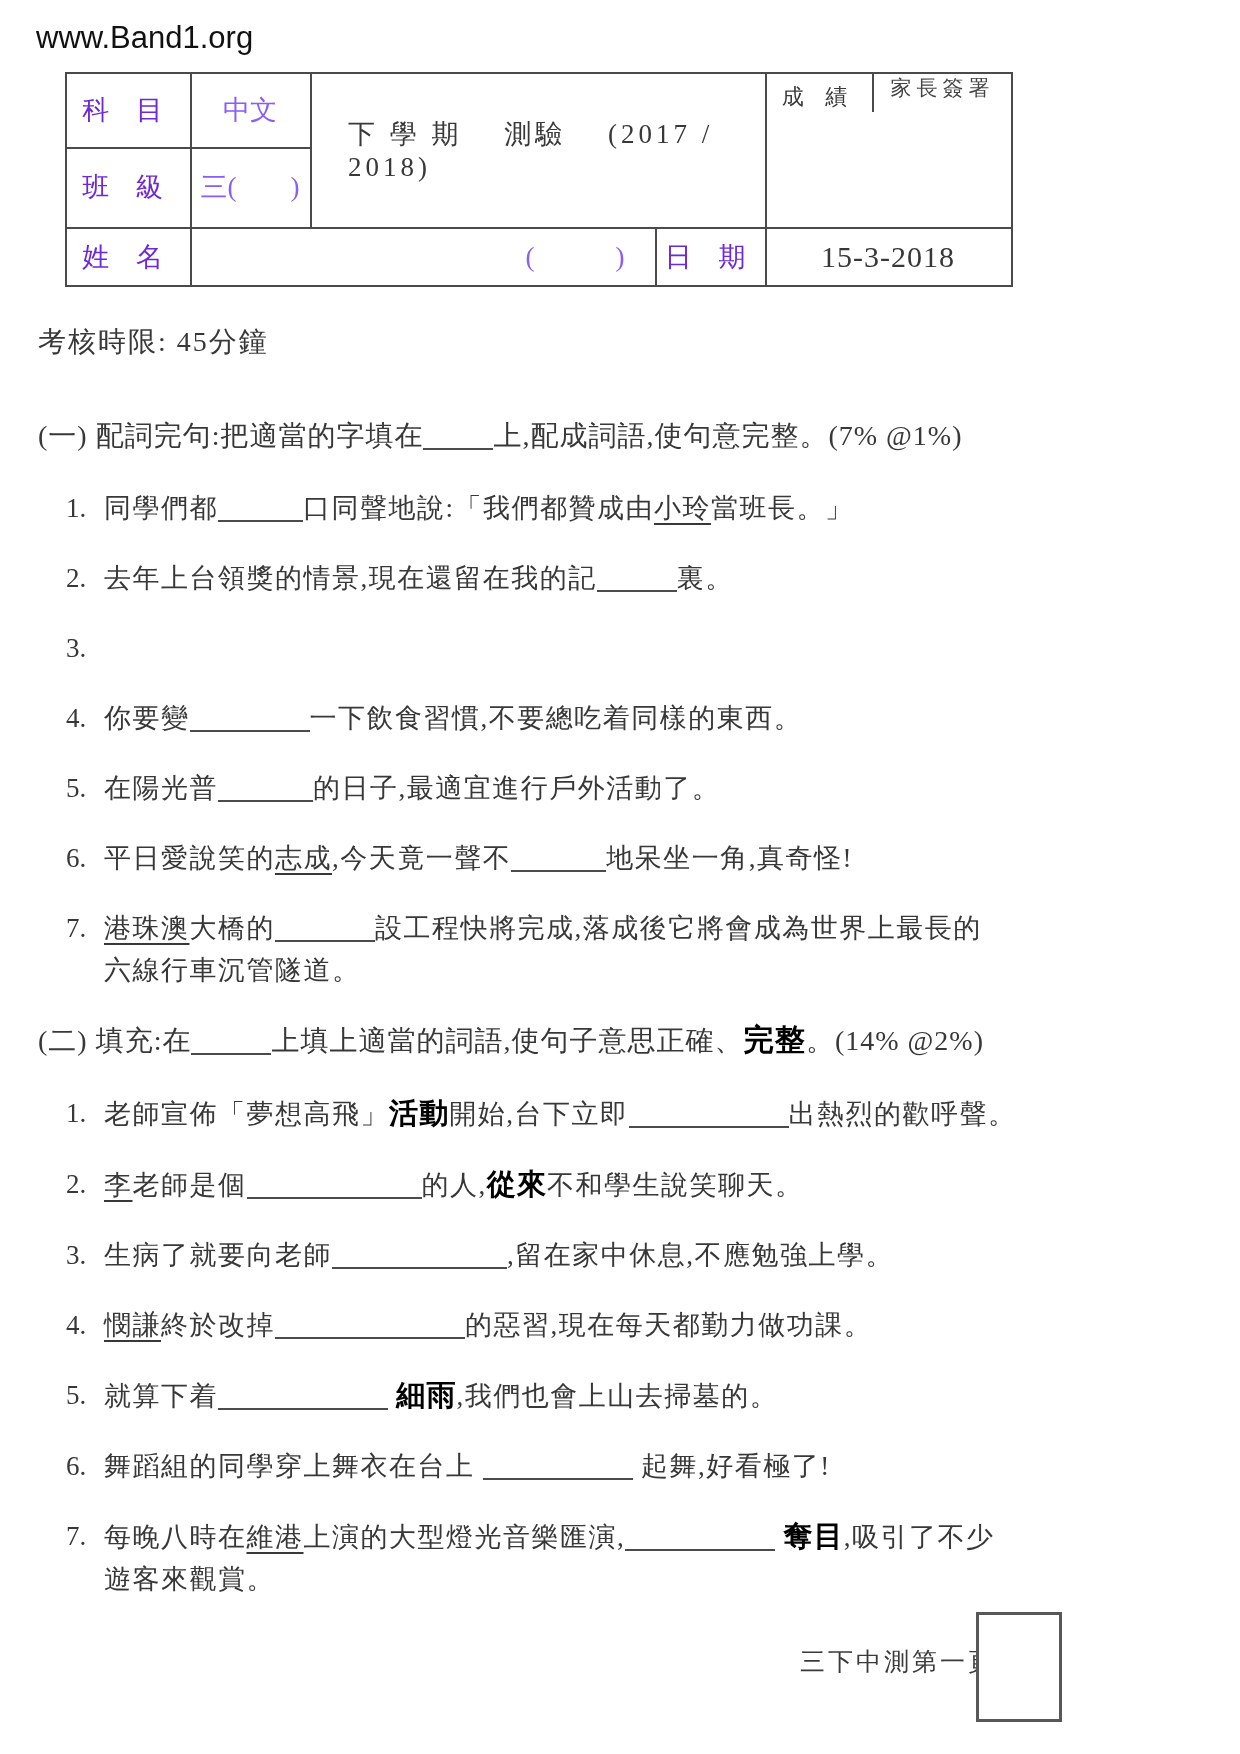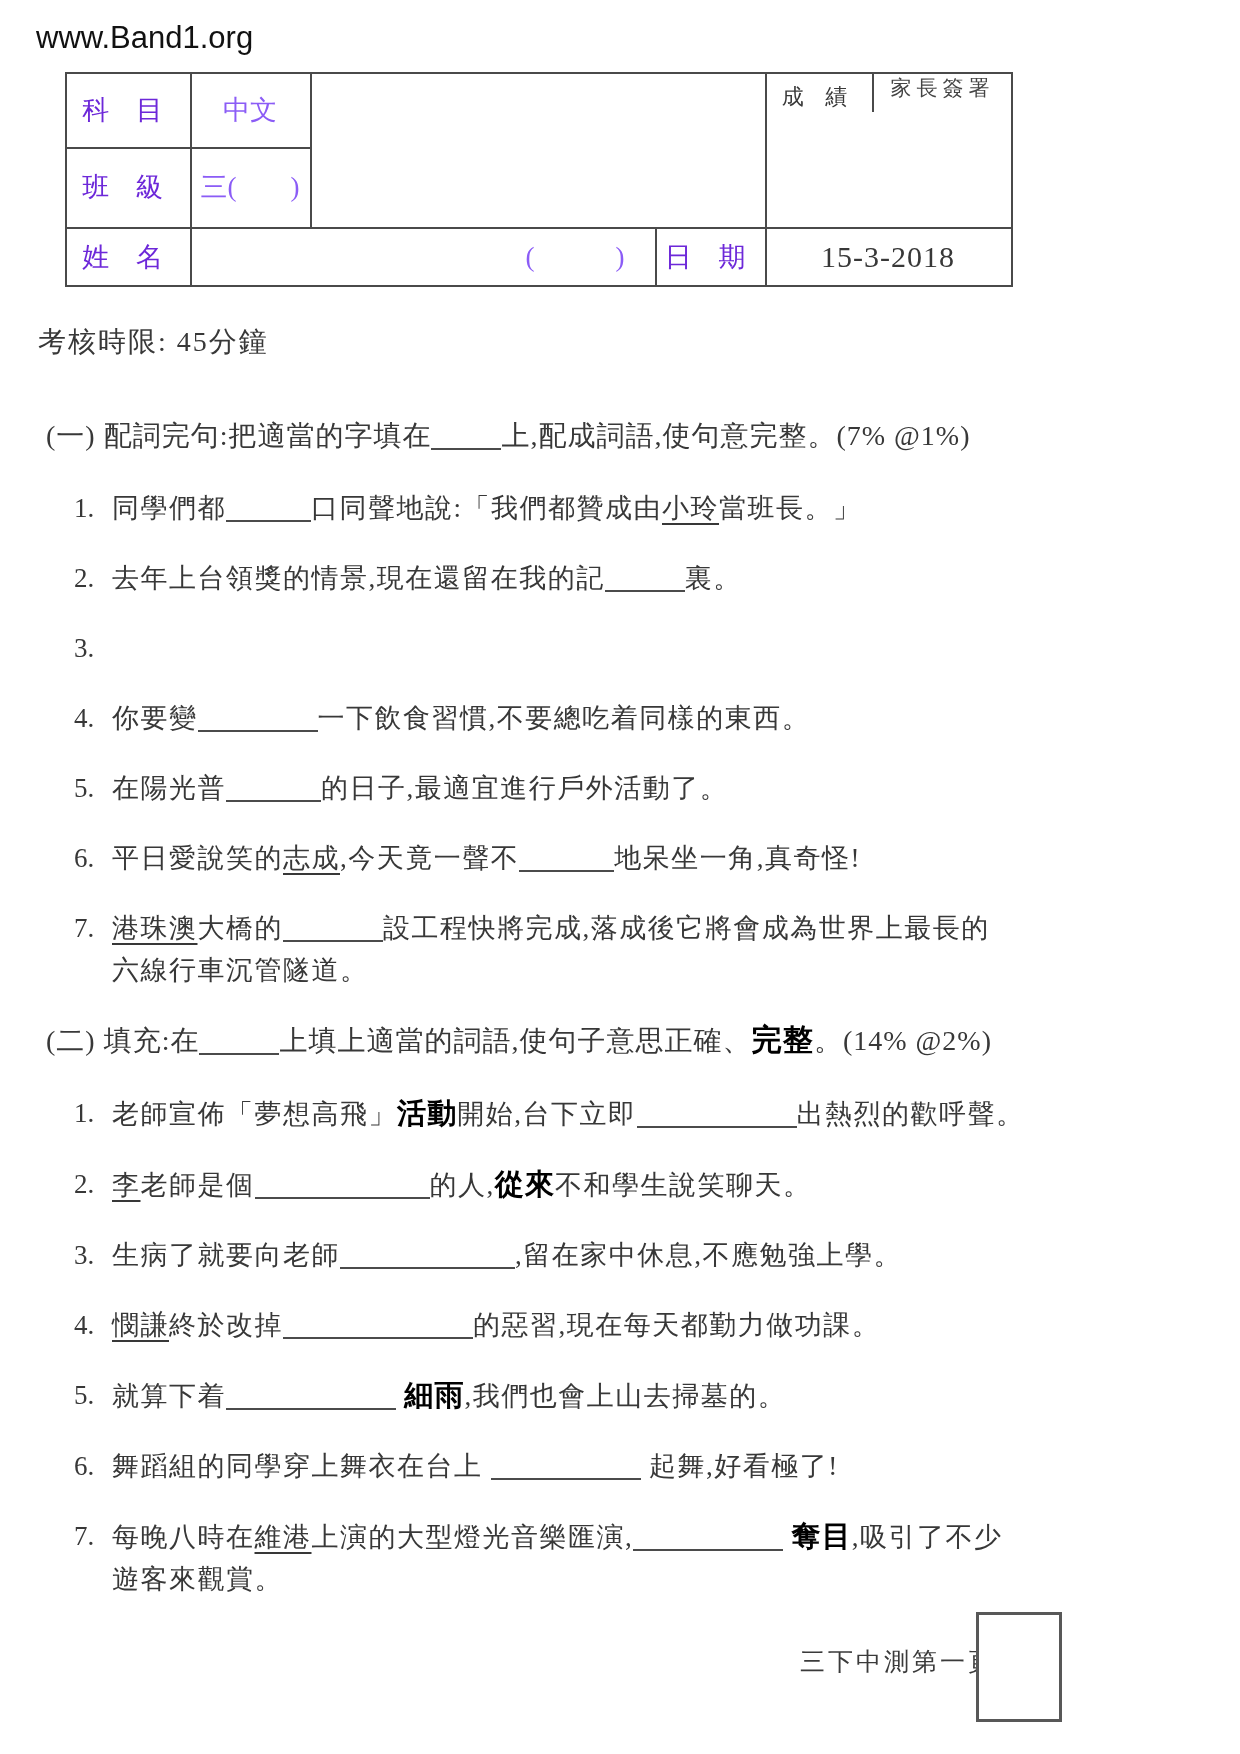--- a/index.html
+++ b/index.html
@@ -22,21 +22,21 @@
   .cell { position: absolute; display: flex; align-items: center; justify-content: center; }
   .lab { font-size: 27px; letter-spacing: 10px; color: #6d28d9; }
   .val { font-size: 27px; color: #8b5cf6; }
   .exam-title { justify-content: flex-start; padding-left: 38px; font-size: 27px; letter-spacing: 4px; }
   .score { align-items: flex-start; padding-top: 10px; font-size: 22px; letter-spacing: 8px; }
   .psign { align-items: flex-start; overflow: hidden; font-size: 21px; letter-spacing: 5px; color: #444; }
   .psign-inner { margin-top: -6px; padding-top: 8px; }
   .dateval { font-size: 30px; letter-spacing: 1px; border-radius: 29px; }
   
   .timelimit { margin: 36px 0 54px 38px; font-size: 28px; letter-spacing: 2px; }
-  .section { margin-bottom: 6px; margin-left: 8px; }
+  .section { margin-bottom: 6px; }
   .sheading { margin: 0 0 30px 38px; font-size: 28px; line-height: 42px; letter-spacing: 1px; }
   .question { display: flex; margin: 0 0 28px 66px; font-size: 27px; line-height: 42px; }
   .qnum { flex: none; width: 38px; letter-spacing: 0; }
   .qbody { flex: 1; max-width: 1030px; letter-spacing: 1.5px; }
   .blank {
     display: inline-block; height: 1.05em; margin-bottom: -5px;
     border-bottom: 2px solid #4b4b4b;
   }
   .u { text-decoration: underline; text-underline-offset: 6px; text-decoration-thickness: 1.5px; }
   .ins { font-weight: 700; color: #000; font-size: 1.08em; letter-spacing: 1px; }
@@ -60,20 +60,21 @@
   <div class="vl" style="left:245px;top:0;height:155px"></div>
   <div class="vl" style="left:590px;top:155px;height:60px"></div>
   <div class="vl" style="left:700px;top:0;height:215px"></div>
   <div class="vl" style="left:946px;top:0;height:215px"></div>
   <div class="vl" style="left:807px;top:0;height:40px"></div>
 
   <div class="cell lab" style="left:0;top:0;width:125px;height:75px">科 目</div>
   <div class="cell val" style="left:125px;top:0;width:120px;height:75px">中文</div>
   <div class="cell lab" style="left:0;top:75px;width:125px;height:80px">班 級</div>
   <div class="cell val" style="left:125px;top:75px;width:120px;height:80px">三(　　)</div>
+  <div class="cell exam-title" style="left:245px;top:0;width:455px;height:155px">下 學 期　 測驗 　(2017 / 2018)</div>
   <div class="cell score" style="left:700px;top:0;width:107px;height:50px">成 績</div>
   <div class="cell psign" style="left:809px;top:0;width:137px;height:34px">
     <span class="psign-inner">家長簽署</span>
   </div>
   <div class="cell lab" style="left:0;top:155px;width:125px;height:60px">姓 名</div>
   <div class="cell val" style="left:430px;top:155px;width:160px;height:60px">(　　　)</div>
   <div class="cell lab" style="left:590px;top:155px;width:110px;height:60px">日 期</div>
   <div class="cell dateval" style="left:700px;top:155px;width:246px;height:60px">15-3-2018</div>
 </div>
 

